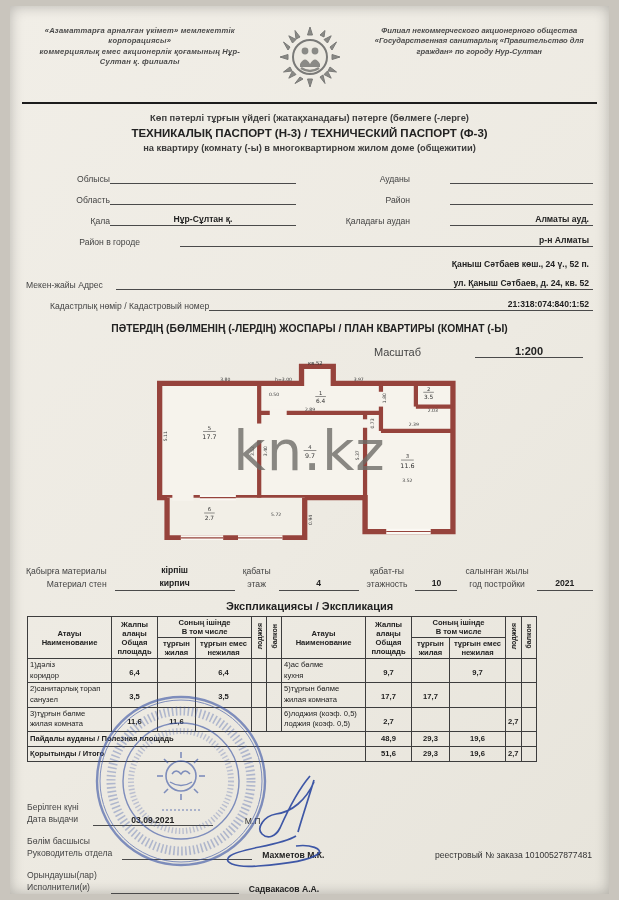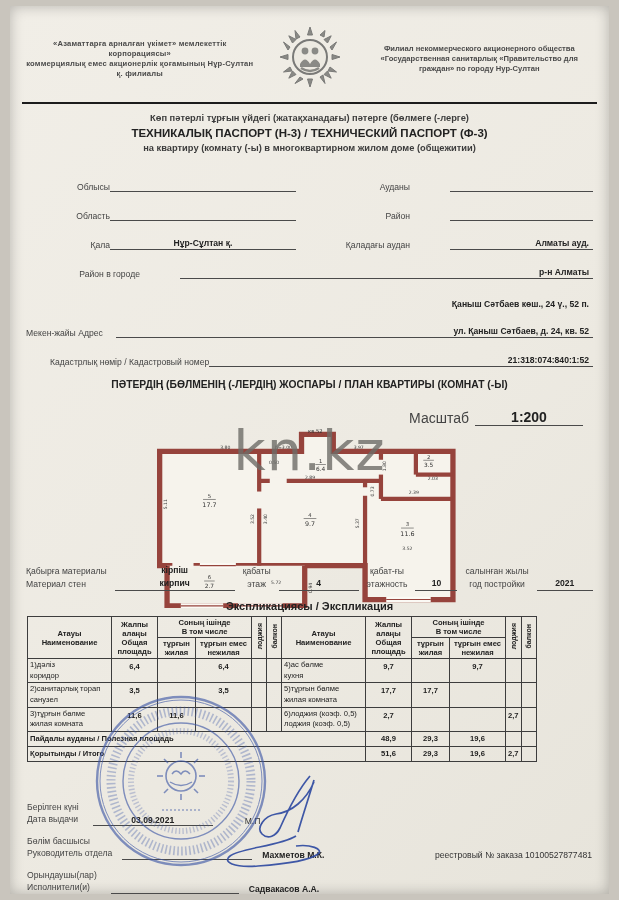--- a/index.html
+++ b/index.html
@@ -10,62 +10,62 @@
     color:#2e2e2e;
     overflow:hidden;
   }
   .paper{
     position:absolute;left:10px;top:6px;right:10px;bottom:6px;
     background:linear-gradient(135deg,#f1eee7 0%,#edeae2 55%,#e7e4db 100%);
     box-shadow:0 0 14px rgba(0,0,0,.25) inset;
     padding:14px 16px 8px 16px;box-sizing:border-box;
   }
   
-  .hdr{display:flex;align-items:center;gap:24px;margin-top:6px;}
+  .hdr{display:flex;align-items:flex-start;gap:24px;margin-top:6px;font-style:italic;}
   .hdr .org{flex:1;font-size:7.6px;line-height:1.35;color:#4a4a4a;text-align:center;font-weight:bold;}
   .blurry{filter:blur(.45px);letter-spacing:.2px;}
   .hdr-rule{border-bottom:2.5px solid #1c1c1c;margin:10px -4px 0 -4px;}
   
   .title{text-align:center;margin-top:8px;line-height:1.45;}
   .title .t1{font-size:9.3px;font-weight:bold;color:#3c3c3c;}
   .title .t2{font-size:11.5px;font-weight:bold;color:#222;}
   .title .t3{font-size:9.3px;font-weight:bold;color:#3c3c3c;}
   
   .fields{margin-top:8px;font-size:8.6px;}
   .frow{display:flex;align-items:flex-end;margin-top:1px;}
   .flabel{white-space:nowrap;color:#444;}
   .lab-r{text-align:right;}
-  .uline{flex:1;border-bottom:1px solid #4a4a4a;min-height:11px;text-align:right;font-weight:bold;color:#222;padding:16px 4px 0 4px;white-space:nowrap;}
+  .uline{flex:1;border-bottom:1px solid #4a4a4a;min-height:11px;text-align:right;font-weight:bold;color:#222;padding:8px 4px 0 4px;white-space:nowrap;}
   .uline.center{text-align:center;}
   .halfgap{width:18px;}
   .col-l{flex:0 0 270px;display:flex;align-items:flex-end;}
   .col-r{flex:1;display:flex;align-items:flex-end;gap:40px;}
   .w80{width:84px;} .w110{width:96px;}
   
   .plan-title{text-align:center;font-size:10.3px;font-weight:bold;margin-top:12px;color:#222;}
-  .scale-row{display:flex;justify-content:flex-end;font-size:14px;margin-top:3px;align-items:flex-end;}
+  .scale-row{display:flex;justify-content:flex-end;font-size:11px;margin-top:3px;align-items:flex-end;gap:48px;}
   .scale-row .uline{flex:0 0 110px;text-align:center;}
   .plan-wrap{text-align:center;margin-top:2px;}
   svg text{font-family:"DejaVu Sans",sans-serif;}
   
   .watermark{
     position:absolute;left:0;right:0;top:418px;text-align:center;
     font-family:"DejaVu Sans",sans-serif;
     font-size:56px;color:#6e6d68;opacity:.8;letter-spacing:1px;font-weight:500;
   }
   
   .bld{position:absolute;left:26px;right:26px;top:564px;display:flex;font-size:8.6px;align-items:flex-end;color:#444;}
-  .bld .two{line-height:1.5;white-space:nowrap;}
+  .bld .two{line-height:1.5;white-space:nowrap;text-align:right;}
   .bld .bu{border-bottom:1px solid #4a4a4a;text-align:center;font-weight:bold;color:#222;line-height:1.5;}
   
   .expl-title{position:absolute;left:0;right:0;top:600px;text-align:center;font-weight:bold;font-size:11px;color:#222;}
   table.expl{position:absolute;left:27px;top:616px;border-collapse:collapse;font-size:7.6px;color:#222;}
   table.expl th,table.expl td{border:1px solid #3d3d3d;padding:1px 2px;vertical-align:top;}
   table.expl th{font-weight:bold;vertical-align:middle;padding:1px 1px;}
-  table.expl .num{text-align:center;font-weight:bold;vertical-align:top;padding-top:3px;}
+  table.expl .num{text-align:center;font-weight:bold;vertical-align:top;padding-top:9px;}
   .vth span{writing-mode:vertical-rl;transform:rotate(180deg);display:inline-block;font-size:7px;line-height:1;}
   .namecell{line-height:1.4;}
   .totlab{text-align:left;font-weight:bold;padding-right:8px !important;vertical-align:middle !important;}
   .totval{text-align:center;font-weight:bold;vertical-align:middle !important;}
   
   .foot{position:absolute;left:27px;right:27px;top:792px;font-size:8.6px;color:#444;}
   .fr{display:flex;align-items:flex-end;margin-top:9px;}
   .fr .two{line-height:1.45;white-space:nowrap;}
   .fr .fu{border-bottom:1px solid #4a4a4a;text-align:center;font-weight:bold;color:#222;}
   .mp{margin-left:32px;font-weight:normal;color:#333;}

